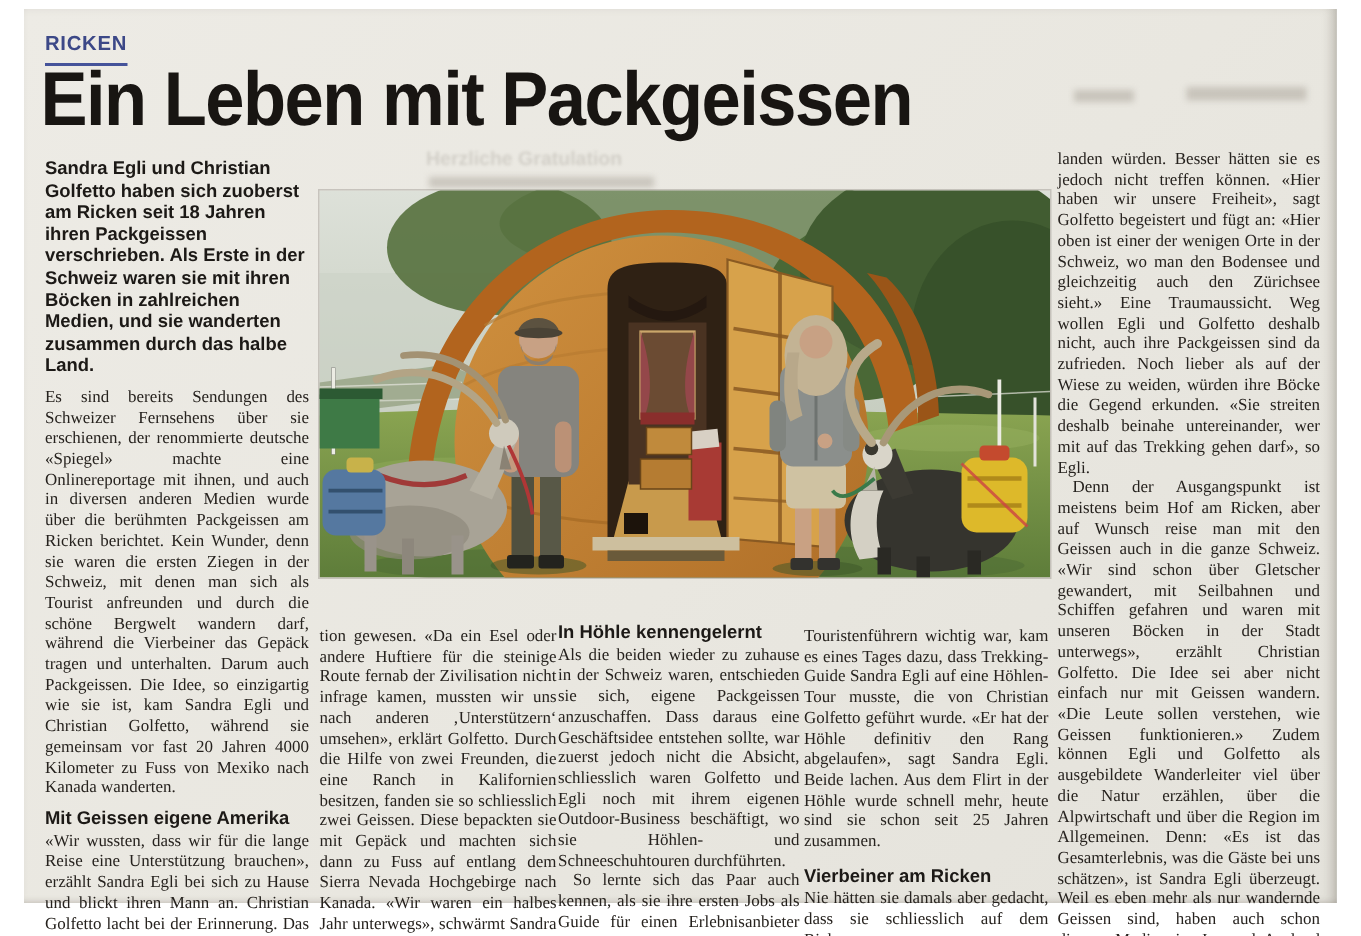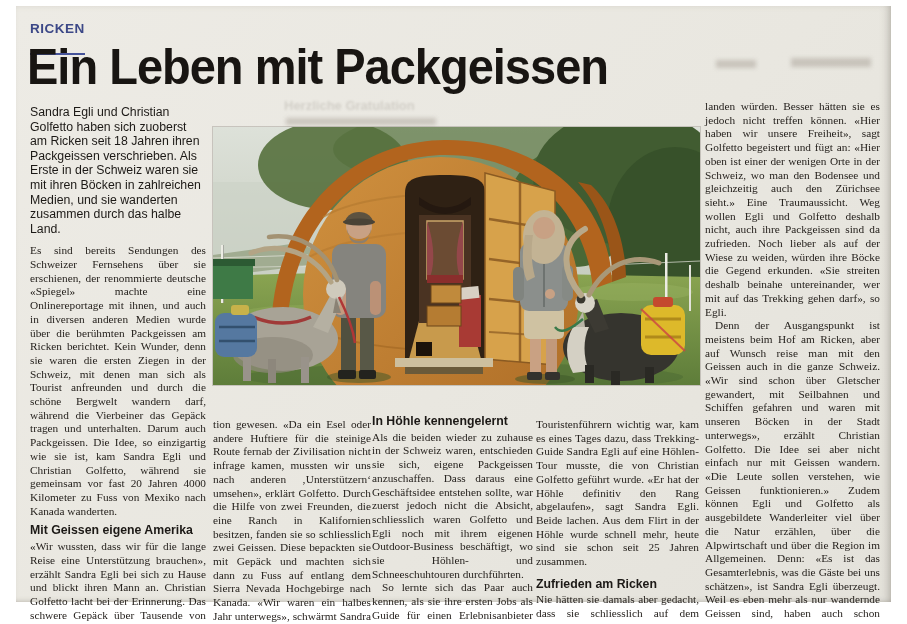--- a/index.html
+++ b/index.html
@@ -9,31 +9,31 @@
     font-family:"Liberation Sans",sans-serif;
   }
   .page{
     position:absolute;left:16px;top:6px;width:875px;height:596px;
     background:linear-gradient(135deg,#edebe5 0%,#e9e7e0 55%,#e4e2db 100%);
     box-shadow:inset -6px 0 8px -4px rgba(120,115,105,.45), inset 0 -3px 5px -3px rgba(120,115,105,.35);
   }
   .kicker{
     position:absolute;left:14px;top:15px;
     font-size:13.5px;font-weight:bold;letter-spacing:.5px;
-    color:#3c4887;border-bottom:2.5px solid #45539a;padding-bottom:17px;
+    color:#3c4887;border-bottom:2.5px solid #45539a;padding-bottom:6px;
   }
   .headline{
     position:absolute;left:11px;top:30px;width:700px;
     font-size:47px;font-weight:bold;color:#181512;
     letter-spacing:-1px;transform:scaleY(1.08);transform-origin:top left;
     white-space:nowrap;
   }
   .col{position:absolute;color:#26221e;}
   .lead{
-    font-weight:normal;font-size:12.3px;line-height:14.6px;color:#1c1916;
+    font-weight:bold;font-size:12.3px;line-height:14.6px;color:#1c1916;
     font-family:"Liberation Sans",sans-serif;
   }
   .serif{font-family:"Liberation Serif",serif;font-size:11.3px;line-height:13.7px;text-align:justify;}
   .serif p{margin:0;}
   .subhead{
     font-family:"Liberation Sans",sans-serif;font-weight:bold;font-size:12.3px;
     color:#1c1916;margin:6px 0 2px 0;text-align:left;
   }
   .indent{text-indent:10px;}
   .caption{
@@ -237,21 +237,21 @@
   </div>
 
   <div class="col serif" style="left:356px;top:409px;width:161px;">
     <div class="subhead" style="margin-top:0;">In Höhle kennengelernt</div>
     <p>Als die beiden wieder zu zuhause in der Schweiz waren, entschieden sie sich, eigene Packgeissen anzuschaffen. Dass daraus eine Geschäftsidee entstehen sollte, war zuerst jedoch nicht die Absicht, schliesslich waren Golfetto und Egli noch mit ihrem eigenen Outdoor-Business beschäftigt, wo sie Höhlen- und Schneeschuhtouren durchführten.</p>
     <p class="indent">So lernte sich das Paar auch kennen, als sie ihre ersten Jobs als Guide für einen Erlebnisanbieter ausübten. Da dieser Firma der Austausch unter den</p>
   </div>
 
   <div class="col serif" style="left:520px;top:412px;width:163px;">
     <p>Touristenführern wichtig war, kam es eines Tages dazu, dass Trekking-Guide Sandra Egli auf eine Höhlen-Tour musste, die von Christian Golfetto geführt wurde. «Er hat der Höhle definitiv den Rang abgelaufen», sagt Sandra Egli. Beide lachen. Aus dem Flirt in der Höhle wurde schnell mehr, heute sind sie schon seit 25 Jahren zusammen.</p>
-    <div class="subhead" style="margin-top:9px;">Zufrieden am Ricken</div>
+    <div class="subhead" style="margin-top:9px;">Vierbeiner am Ricken</div>
     <p>Nie hätten sie damals aber gedacht, dass sie schliesslich auf dem Ricken</p>
   </div>
 
   <div class="col serif" style="left:689px;top:94px;width:175px;">
     <p>landen würden. Besser hätten sie es jedoch nicht treffen können. «Hier haben wir unsere Freiheit», sagt Golfetto begeistert und fügt an: «Hier oben ist einer der wenigen Orte in der Schweiz, wo man den Bodensee und gleichzeitig auch den Zürichsee sieht.» Eine Traumaussicht. Weg wollen Egli und Golfetto deshalb nicht, auch ihre Packgeissen sind da zufrieden. Noch lieber als auf der Wiese zu weiden, würden ihre Böcke die Gegend erkunden. «Sie streiten deshalb beinahe untereinander, wer mit auf das Trekking gehen darf», so Egli.</p>
     <p class="indent">Denn der Ausgangspunkt ist meistens beim Hof am Ricken, aber auf Wunsch reise man mit den Geissen auch in die ganze Schweiz. «Wir sind schon über Gletscher gewandert, mit Seilbahnen und Schiffen gefahren und waren mit unseren Böcken in der Stadt unterwegs», erzählt Christian Golfetto. Die Idee sei aber nicht einfach nur mit Geissen wandern. «Die Leute sollen verstehen, wie Geissen funktionieren.» Zudem können Egli und Golfetto als ausgebildete Wanderleiter viel über die Natur erzählen, über die Alpwirtschaft und über die Region im Allgemeinen. Denn: «Es ist das Gesamterlebnis, was die Gäste bei uns schätzen», ist Sandra Egli überzeugt. Weil es eben mehr als nur wandernde Geissen sind, haben auch schon diverse Medien im In- und Ausland über die berühmten Packgeissen am Ricken berichtet.</p>
 
   </div>
 
 </div>

